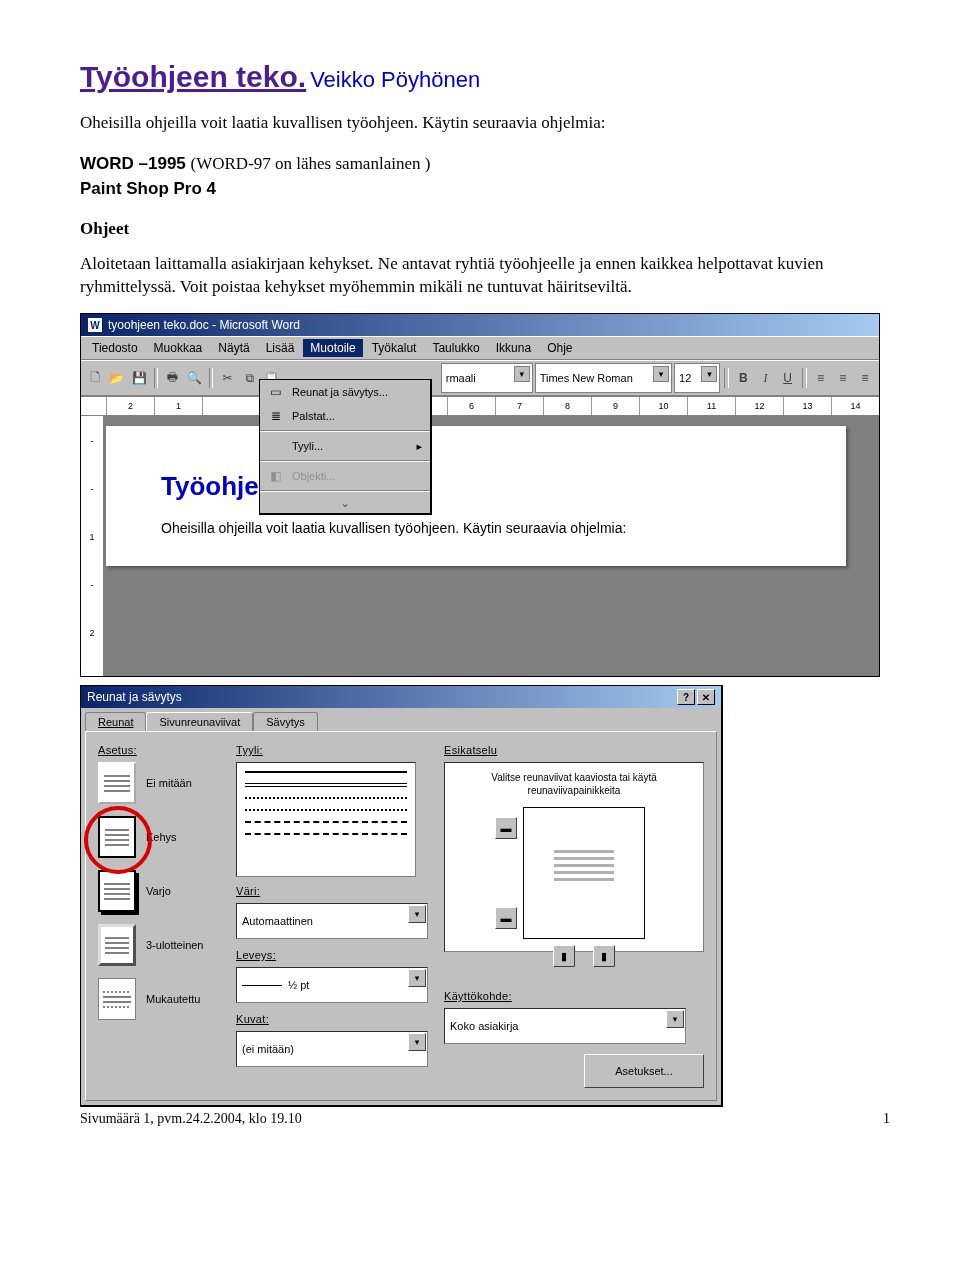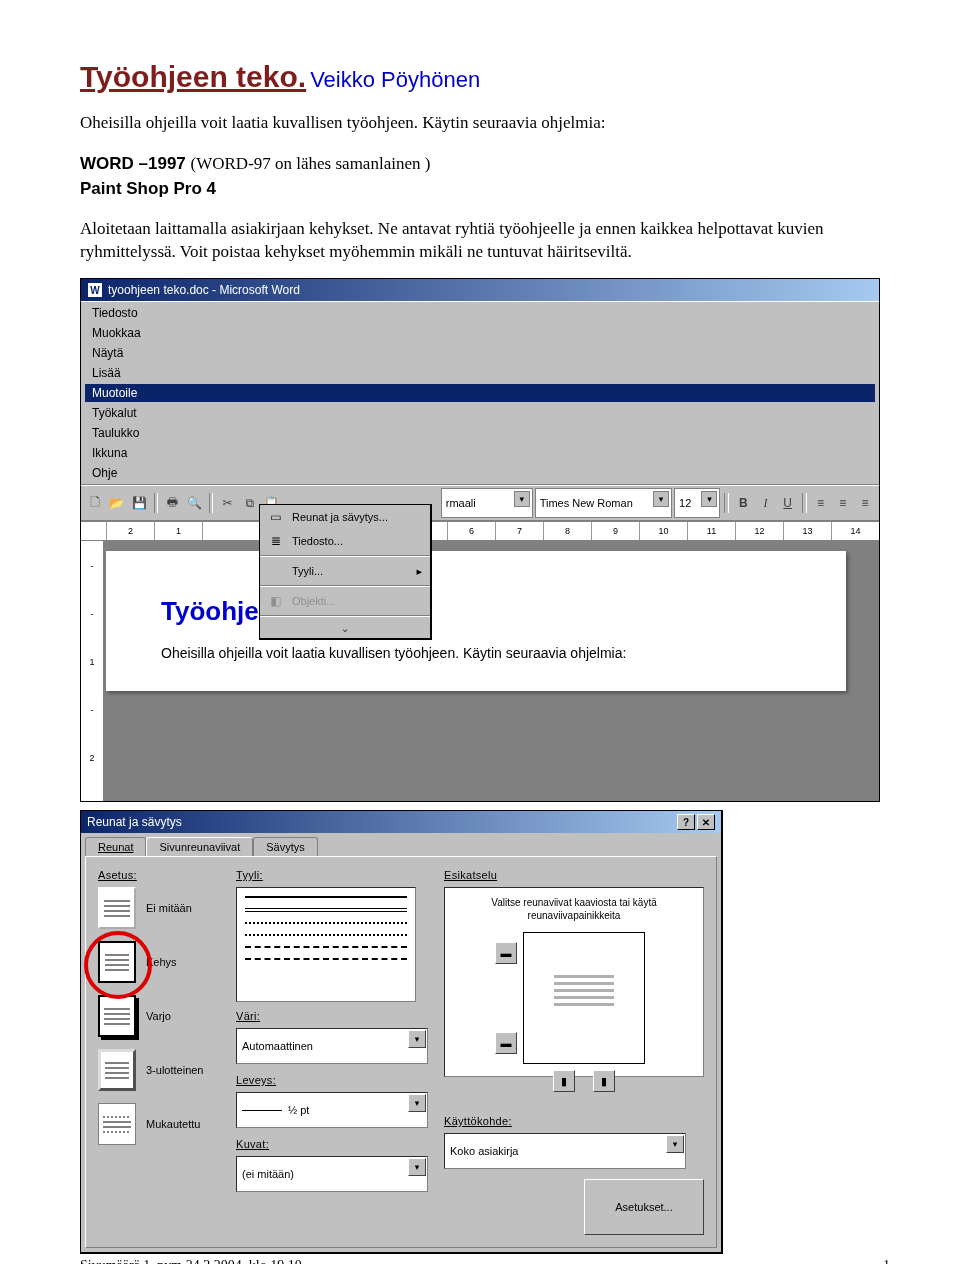--- a/index.html
+++ b/index.html
@@ -13,21 +13,21 @@
     padding: 60px 70px 20px 80px;
     box-sizing: border-box;
   }
   .title-line {
     margin-bottom: 18px;
   }
   .title-main {
     font-family: Arial, sans-serif;
     font-size: 30px;
     font-weight: bold;
-    color: #7f1d1d;
+    color: #4c1d95;
     text-decoration: underline;
   }
   .title-author {
     font-family: Arial, sans-serif;
     font-size: 22px;
     color: #0000cc;
   }
   .para {
     font-size: 17px;
     line-height: 1.35;
@@ -71,21 +71,20 @@
     width:14px;height:14px;background:#fff;border:1px solid #0a246a;display:flex;align-items:center;justify-content:center;color:#0a246a;font-weight:bold;font-size:10px;
   }
   .menubar {
     background:#c0c0c0;
     border-top:1px solid #fff;
     border-bottom:1px solid #808080;
     padding:2px 4px;
     display:flex;
     gap: 2px;
     font-size:12px;
-    flex-direction:column;
   }
   .menubar span { padding:2px 7px; }
   .menubar .active { background:#0a246a; color:#fff; }
   .toolbar {
     background:#c0c0c0;
     border-top:1px solid #fff;
     border-bottom:1px solid #808080;
     padding:2px 4px;
     display:flex;
     align-items:center;
@@ -178,41 +177,42 @@
   .cm-tl{top:-1px;left:-1px;border-right:none;border-bottom:none;}
   .cm-tr{top:-1px;right:-1px;border-left:none;border-bottom:none;}
   .cm-bl{bottom:-1px;left:-1px;border-right:none;border-top:none;}
   .cm-br{bottom:-1px;right:-1px;border-left:none;border-top:none;}
   .edge-btn{position:absolute;width:20px;height:20px;background:#c0c0c0;border:1px solid;border-color:#fff #404040 #404040 #fff;display:flex;align-items:center;justify-content:center;}
   .eb-t{top:10px;left:-28px;}
   .eb-b{bottom:10px;left:-28px;}
   .eb-l{bottom:-28px;left:30px;}
   .eb-r{bottom:-28px;right:30px;}
   .dlg-foot{display:flex;align-items:center;padding:6px 8px;gap:8px;border-top:1px solid #fff;}
-  .dlg-btn{height:22px;padding:16px 14px;background:#c0c0c0;border:1px solid;border-color:#fff #404040 #404040 #fff;display:flex;align-items:center;font-size:11px;}
+  .dlg-btn{height:22px;padding:5px 14px;background:#c0c0c0;border:1px solid;border-color:#fff #404040 #404040 #fff;display:flex;align-items:center;font-size:11px;}
   .settings-btn{margin:8px 0 0 auto;}
 </style>
 </head>
 <body>
 
 <div class="page">
 
   <div class="title-line">
     <span class="title-main">Työohjeen teko.</span>
     <span class="title-author">Veikko Pöyhönen</span>
   </div>
 
   <p class="para">Oheisilla ohjeilla voit laatia kuvallisen työohjeen. Käytin seuraavia ohjelmia:</p>
 
   <p class="para-bold-program">
-    <span style="font-weight:bold">WORD –1997 </span><span style="font-family:'Times New Roman';font-weight:normal">(WORD-97 on lähes samanlainen )</span><br>
+    <span style="font-weight:bold">WORD –1995 </span><span style="font-family:'Times New Roman';font-weight:normal">(WORD-97 on lähes samanlainen )</span><br>
     <span>Paint Shop Pro 4</span>
   </p>
 
 
+  <div class="ohjeet-h">Ohjeet</div>
 
   <p class="para">Aloitetaan laittamalla asiakirjaan kehykset. Ne antavat ryhtiä työohjeelle ja ennen kaikkea helpottavat kuvien ryhmittelyssä. Voit poistaa kehykset myöhemmin mikäli ne tuntuvat häiritseviltä.</p>
 
   <div class="word-win">
     <div class="titlebar">
       <span class="word-icon">W</span>
       <span>tyoohjeen teko.doc - Microsoft Word</span>
     </div>
     <div class="menubar">
       <span>Tiedosto</span>
@@ -237,21 +237,21 @@
       <span class="tbtn">⧉</span>
       <span class="tbtn">📋</span>
 
       <div class="dropdown">
         <div class="item">
             <span class="ico">▭</span>
             <span>Reunat ja sävytys...</span>
           </div>
         <div class="item">
             <span class="ico">≣</span>
-            <span>Tiedosto...</span>
+            <span>Palstat...</span>
           </div>
         <div class="divider"></div>
         <div class="item itemarrow">
             <span class="ico"></span>
             <span>Tyyli...</span>
           </div>
         <div class="divider"></div>
         <div class="item" style="color:#909090">
             <span class="ico">◧</span>
             <span>Objekti...</span>

